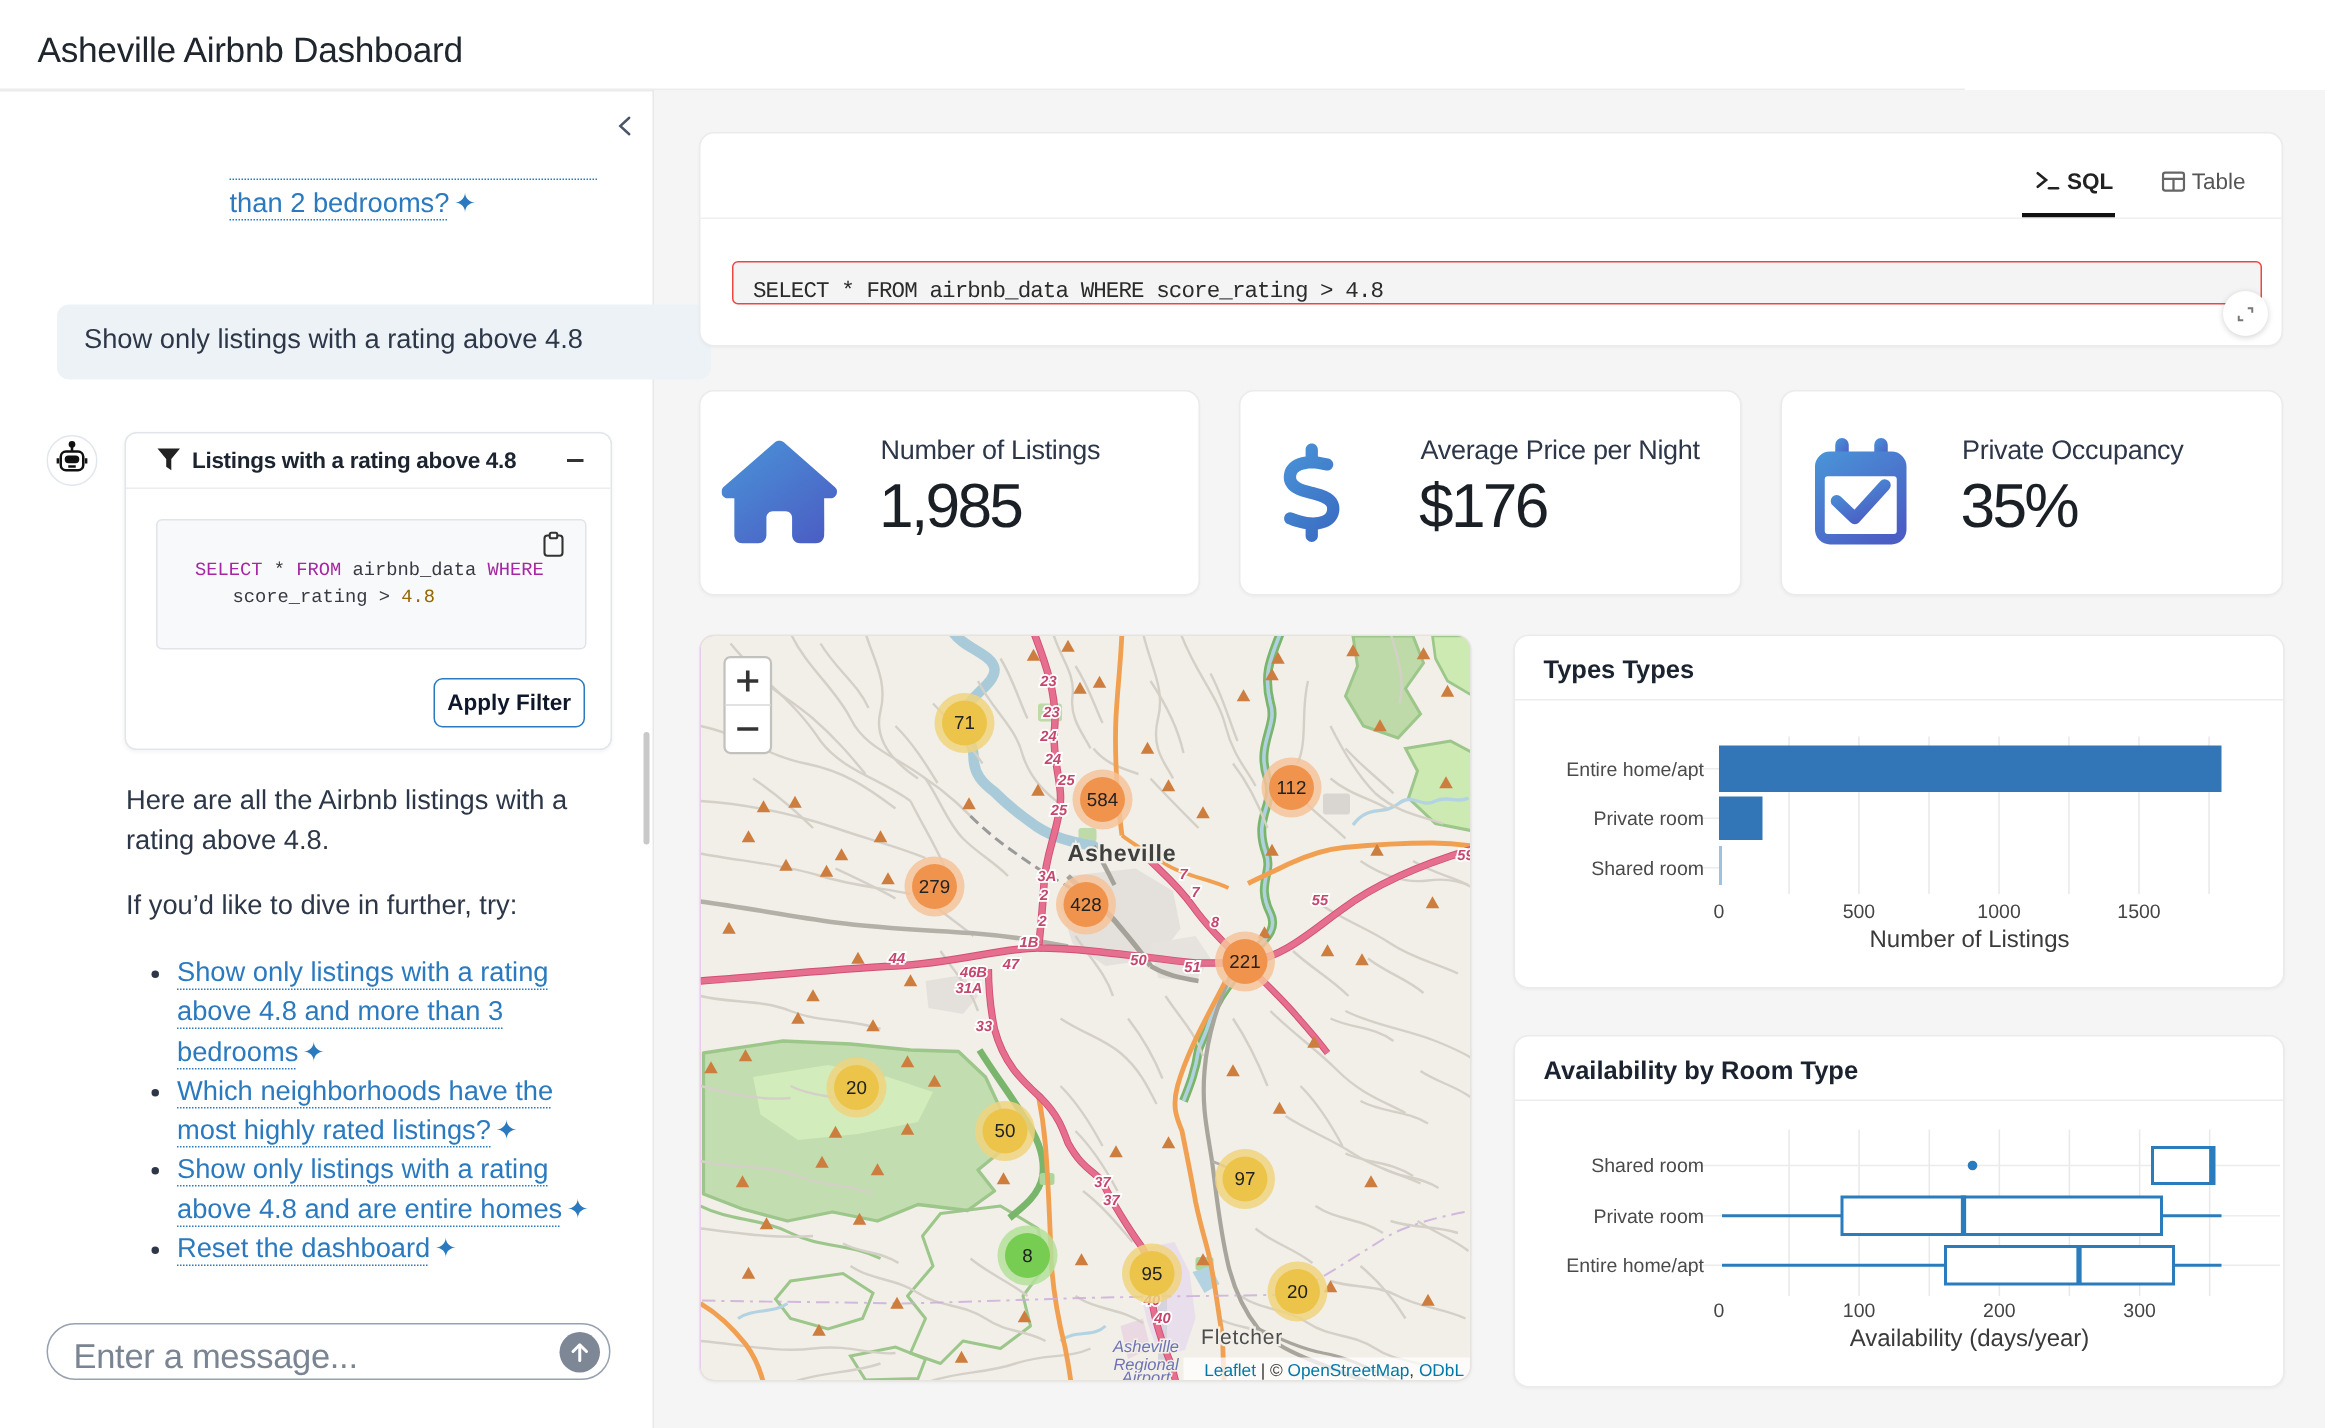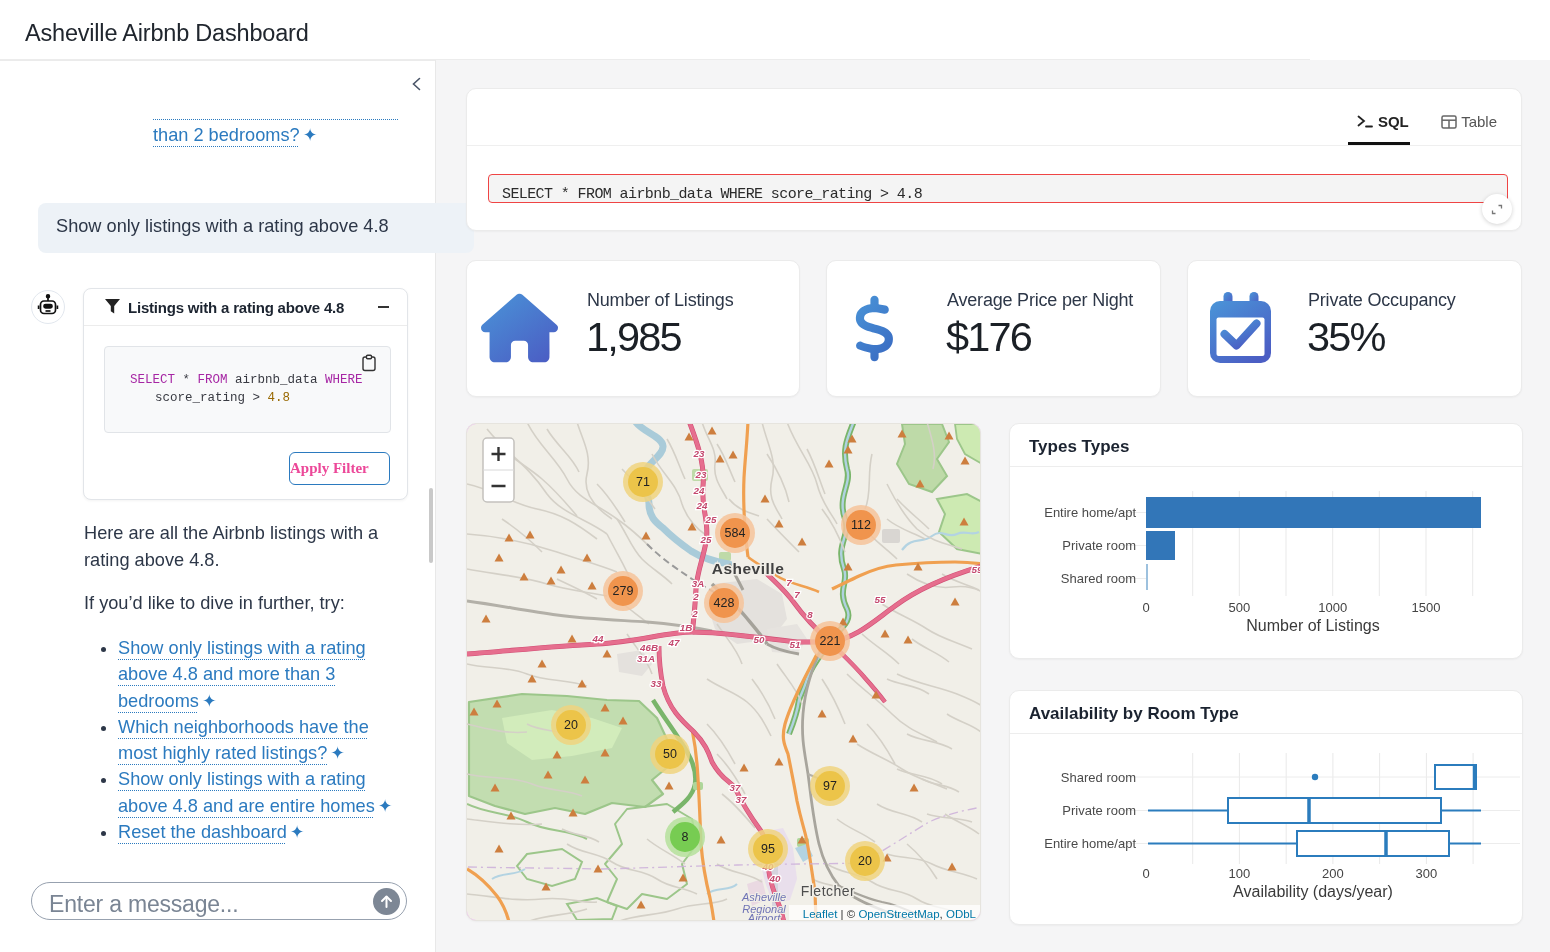--- a/index.html
+++ b/index.html
@@ -25,21 +25,21 @@
 #fcard { left:83px; top:288px; width:325px; height:212px; background:#fff; border:1px solid #e2e5e9; border-radius:8px; box-shadow:0 1px 3px rgba(0,0,0,0.05); }
 #fcard .fhead { position:absolute; left:0; top:0; width:100%; height:37px; border-bottom:1px solid #ececec; }
 #fcard .ftitle { position:absolute; left:44px; top:10px; font-size:15px; font-weight:700; color:#1c2430; letter-spacing:-0.2px; }
 #fcard .fminus { position:absolute; left:294px; top:17px; width:11px; height:2px; background:#333; }
 #codeblock { position:absolute; left:20px; top:57px; width:287px; height:87px; background:#f8f9fa; border:1px solid #e1e4e8; border-radius:4px; }
 .sql { font-family:"Liberation Mono", monospace; font-size:12.5px; color:#383a42; }
 .kw { color:#a626a4; }
 .num { color:#986801; }
 #codeblock .l1 { position:absolute; left:25px; top:26px; }
 #codeblock .l2 { position:absolute; left:25px; top:44px;margin-left:25px; }
-#applybtn { position:absolute; left:205px; top:163px; width:101px; height:33px; border:1px solid #2b7abf; border-radius:6px; color:#ec4899; font-size:15px; font-weight:600; line-height:31px;font-family:Liberation Serif, serif; }
+#applybtn { position:absolute; left:205px; top:163px; width:101px; height:33px; border:1px solid #2b7abf; border-radius:6px; color:#0f172a; font-size:15px; font-weight:600; text-align:center; line-height:31px; }
 .chat-p { left:84px; font-size:18.2px; color:#2d3748; line-height:26.5px; }
 #chat-ul { left:100px; top:635px; width:335px; font-size:18.2px; line-height:26.3px; color:#2d3748; }
 #chat-ul li { margin:0; list-style:disc; margin-left:18px; }
 #msginput { left:31px; top:882px; width:376px; height:38px; border:1px solid #97a1af; border-radius:19px; background:#fff; }
 #msginput .ph { position:absolute; left:17px; top:8px; font-size:23px; color:#7a8594; letter-spacing:-0.2px; }
 #sendbtn { position:absolute; left:341px; top:5px; width:27px; height:27px; border-radius:50%; background:#7d8795; }
 #sb-scroll { left:429px; top:488px; width:4px; height:75px; background:#c9c9c9; border-radius:2px; }
 
 
 #main { left:436px; top:60px; width:1114px; height:892px; background:#f5f5f6; }

